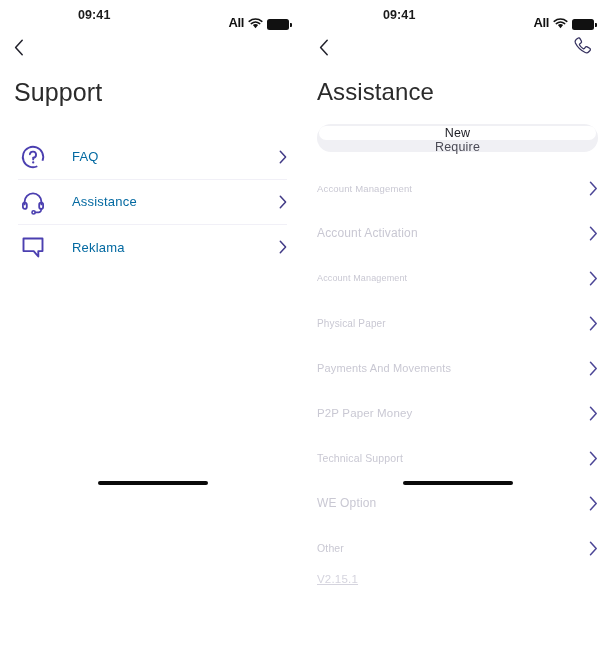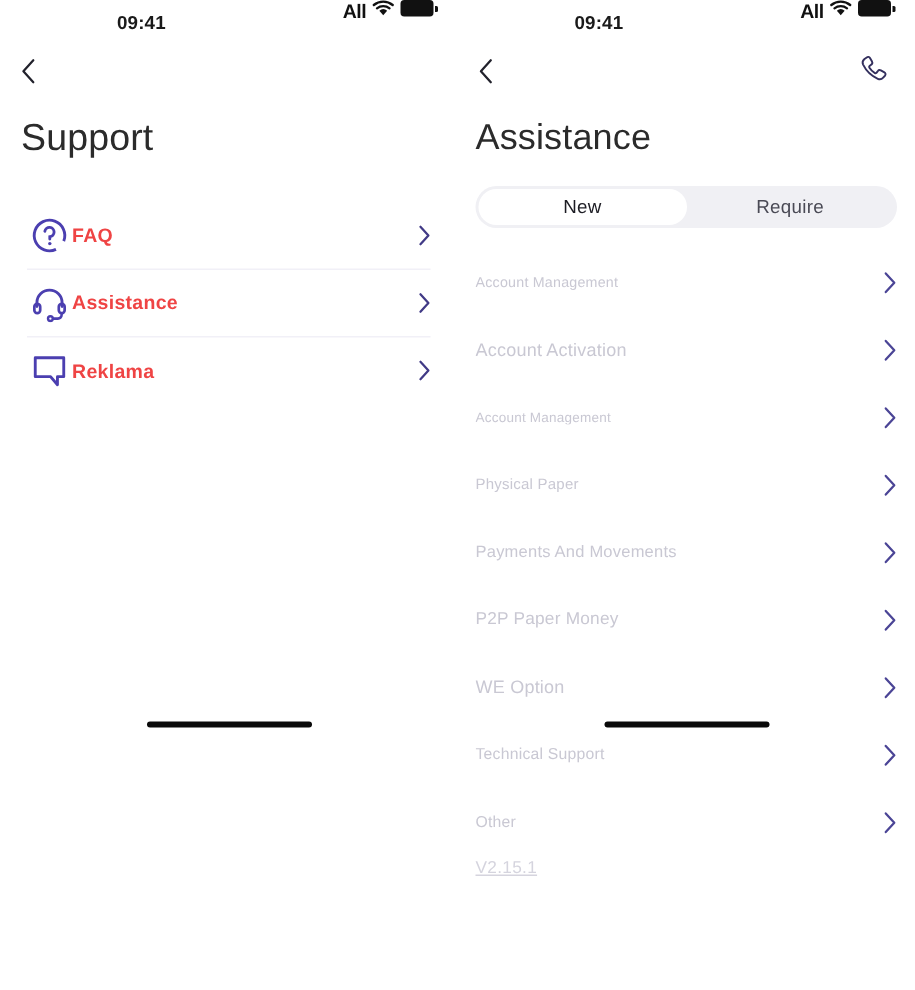--- a/index.html
+++ b/index.html
@@ -16,21 +16,21 @@
   .statusbar {
     height: 30px; display: flex; align-items: center;
     padding: 0 16px; position: relative;
   }
   .status-time {
     font-size: 12.5px; color: #1a1a1a; font-weight: 600;
     letter-spacing: .1px; margin-left: 62px;
   }
   .status-right {
     position: absolute; right: 16px; top: 0; height: 30px;
-    display: flex; align-items: flex-start; gap: 4px;
+    display: flex; align-items: flex-end; gap: 4px;
   }
   .sig-text { font-size: 13px; font-weight: 700; color: #111; letter-spacing: -0.4px; }
   .wifi-ic { display: block; }
   .batt {
     width: 22px; height: 11px; border-radius: 2.5px;
     background: #111; position: relative;
   }
   .batt:after {
     content: ""; position: absolute; right: -2.5px; top: 3.5px;
     width: 2px; height: 4px; background: #111; border-radius: 0 1px 1px 0;
@@ -64,30 +64,30 @@
   .menu-row {
     display: flex; align-items: center; height: 45px;
     border-bottom: 1px solid #f1f0f7; cursor: pointer; position: relative;
   }
   .menu-row:last-child { border-bottom: none; }
   .menu-ic {
     width: 30px; height: 30px; flex: 0 0 30px;
     display: flex; align-items: center; justify-content: center;
   }
   .menu-label {
-    font-size: 13px; color: #ef4444;
-    letter-spacing: .2px; flex: 1; font-weight: bold;
+    margin-left: 24px; font-size: 13px; color: #0369a1;
+    letter-spacing: .2px; flex: 1;
   }
   .menu-chev { width: 14px; display: flex; justify-content: flex-end; }
 
   
   .tabs {
     margin: 18px 12px 0 12px; height: 28px;
     background: #f0f0f4; border-radius: 14px;
-    display: flex; padding: 2px; position: relative;
+    display: flex; padding: 2px; position: relative; flex-direction: column;
   }
   .tab {
     flex: 1; display: flex; align-items: center; justify-content: center;
     font-size: 12.5px; color: #4a4a55; border-radius: 12px;
     cursor: pointer; letter-spacing: .2px;
   }
   .tab.active { background: #ffffff; color: #1c1c23; font-weight: 500; }
 
   
   .prompt {
@@ -282,29 +282,29 @@
       </div>
       <div class="topic-row">
         <span class="topic-label" style="font-size: 11.5px;">P2P Paper Money</span>
         <span class="topic-chev">
           <svg width="9" height="15" viewBox="0 0 9 15">
               <path d="M1.5 1.3 L7.2 7.5 L1.5 13.7" stroke="#4b4596" stroke-width="1.5" fill="none" stroke-linecap="round" stroke-linejoin="round"></path>
             </svg>
         </span>
       </div>
       <div class="topic-row">
+        <span class="topic-label" style="font-size: 10.5px;">Technical Support</span>
+        <span class="topic-chev">
+          <svg width="9" height="15" viewBox="0 0 9 15">
+              <path d="M1.5 1.3 L7.2 7.5 L1.5 13.7" stroke="#4b4596" stroke-width="1.5" fill="none" stroke-linecap="round" stroke-linejoin="round"></path>
+            </svg>
+        </span>
+      </div>
+      <div class="topic-row">
         <span class="topic-label" style="font-size: 12px;">WE Option</span>
-        <span class="topic-chev">
-          <svg width="9" height="15" viewBox="0 0 9 15">
-              <path d="M1.5 1.3 L7.2 7.5 L1.5 13.7" stroke="#4b4596" stroke-width="1.5" fill="none" stroke-linecap="round" stroke-linejoin="round"></path>
-            </svg>
-        </span>
-      </div>
-      <div class="topic-row">
-        <span class="topic-label" style="font-size: 10.5px;">Technical Support</span>
         <span class="topic-chev">
           <svg width="9" height="15" viewBox="0 0 9 15">
               <path d="M1.5 1.3 L7.2 7.5 L1.5 13.7" stroke="#4b4596" stroke-width="1.5" fill="none" stroke-linecap="round" stroke-linejoin="round"></path>
             </svg>
         </span>
       </div>
       <div class="topic-row">
         <span class="topic-label" style="font-size: 10.5px;">Other</span>
         <span class="topic-chev">
           <svg width="9" height="15" viewBox="0 0 9 15">

